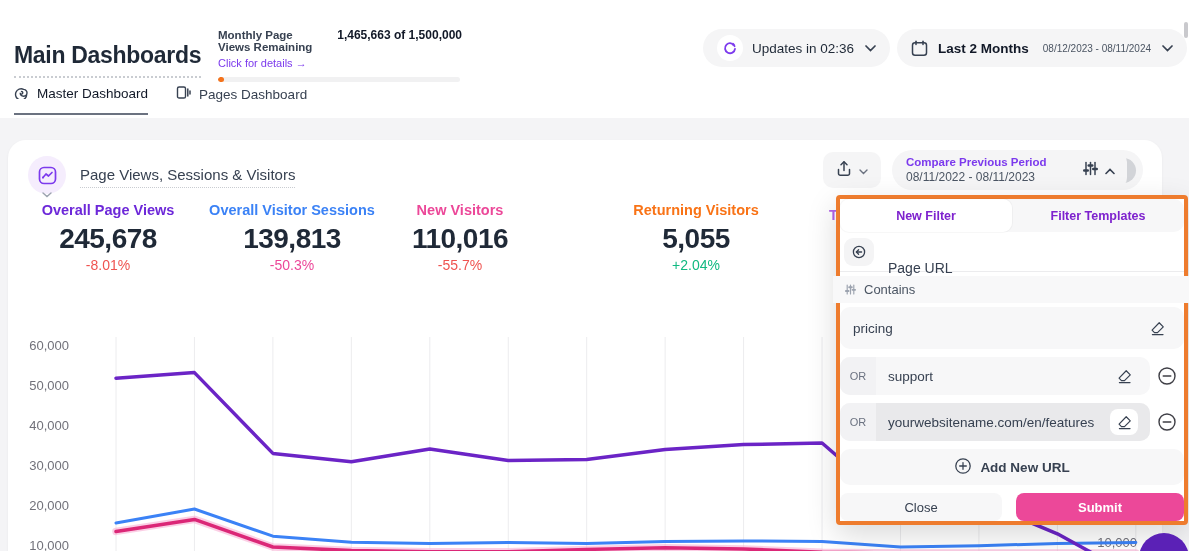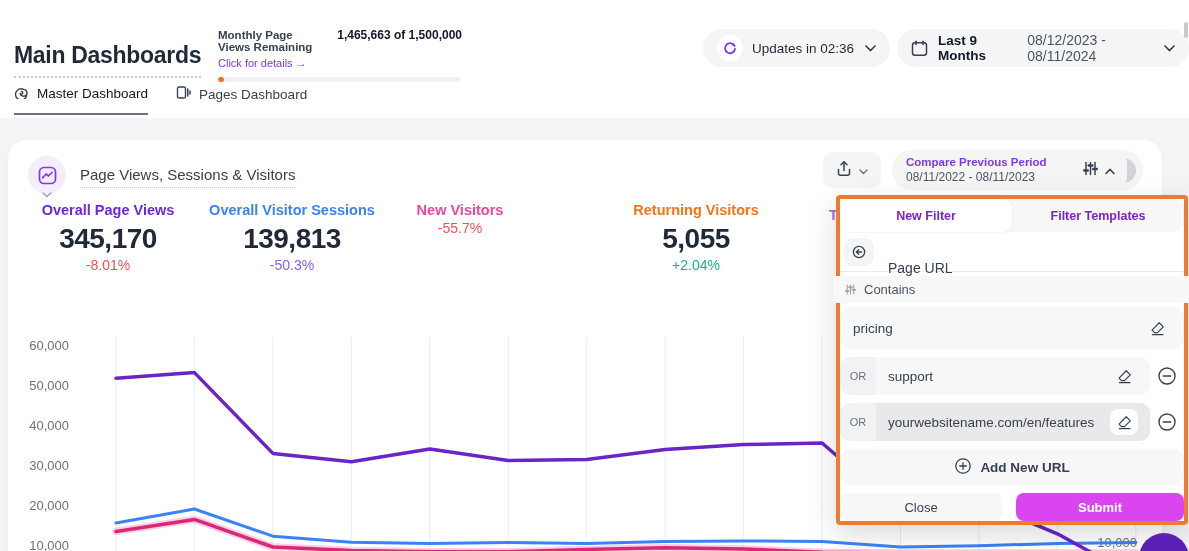--- a/index.html
+++ b/index.html
@@ -18,21 +18,21 @@
   .usage-bar { margin-top:6px; width:242px; height:5px; background:#f1f1f2; border-radius:3px; overflow:hidden; }
   .usage-fill { height:100%; background:#f4731c; border-radius:3px; }
 
   .pill { position:absolute; top:29px; height:38px; background:#f5f5f6; border-radius:19px;
     display:flex; align-items:center; padding:0 14px; cursor:pointer; }
   .pill-updates { left:703px; }
   .pill-date { left:897px; }
   .icon-circle-bg { width:26px; height:26px; border-radius:50%; background:#fff; display:flex; align-items:center; justify-content:center; margin-right:9px; }
   .pill-label { font-size:13.5px; color:#1f2937; }
   .pill-strong { font-size:13.5px; font-weight:700; color:#111827; margin-left:9px; }
-  .pill-sub { font-size:14px; color:#4b5563; margin-left:14px; }
+  .pill-sub { font-size:10px; color:#4b5563; margin-left:14px; }
   .chev { margin-left:11px; display:flex; }
 
   .scroll-thumb { position:absolute; right:1px; top:22px; width:4px; height:16px; background:#c9c9cd; border-radius:2px; }
 
   
   .tabs { position:absolute; left:14px; top:84px; display:flex; gap:28px; }
   .tab { display:flex; align-items:center; gap:8px; font-size:13.5px; color:#374151; padding-bottom:11px; cursor:pointer; }
   .tab.active { color:#111827; border-bottom:2px solid #6b7280; }
 
   
@@ -129,21 +129,21 @@
   </div>
 
   <div class="pill pill-date">
     <span style="display:flex;margin-right:10px;">
       <svg width="17" height="17" viewBox="0 0 17 17">
           <rect x="1.5" y="2.8" width="14" height="12.5" rx="2.5" fill="none" stroke="#374151" stroke-width="1.5"></rect>
           <line x1="5" y1="1.2" x2="5" y2="4.4" stroke="#374151" stroke-width="1.5" stroke-linecap="round"></line>
           <line x1="12" y1="1.2" x2="12" y2="4.4" stroke="#374151" stroke-width="1.5" stroke-linecap="round"></line>
         </svg>
     </span>
-    <span class="pill-strong" style="margin-left:0;">Last 9 Months</span>
+    <span class="pill-strong" style="margin-left:0;">Last 2 Months</span>
     <span class="pill-sub">08/12/2023 - 08/11/2024</span>
     <span class="chev">
       <svg width="11" height="7" viewBox="0 0 11 7">
           <polyline points="1,1 5.5,5.5 10,1" fill="none" stroke="#374151" stroke-width="1.7" stroke-linecap="round"></polyline>
         </svg>
     </span>
   </div>
 
   <div class="scroll-thumb"></div>
 
@@ -225,30 +225,31 @@
       </span>
       <span>
         <svg width="10" height="7" viewBox="0 0 10 7">
             <polyline points="1,5.5 5,1.5 9,5.5" fill="none" stroke="#374151" stroke-width="1.6" stroke-linecap="round"></polyline>
           </svg>
       </span>
     </div>
 
     <div class="metric" style="left:14px;">
       <div class="metric-label" style="color: rgb(109, 40, 217);">Overall Page Views</div>
-      <div class="metric-value">345,170</div>
+      <div class="metric-value">245,678</div>
       <div class="metric-delta" style="color: rgb(239, 83, 80);">-8.01%</div>
     </div>
     <div class="metric" style="left:198px;">
       <div class="metric-label" style="color: rgb(59, 130, 246);">Overall Visitor Sessions</div>
       <div class="metric-value">139,813</div>
-      <div class="metric-delta" style="color: #8b5cf6;">-50.3%</div>
+      <div class="metric-delta" style="color: #ec4899;">-50.3%</div>
     </div>
     <div class="metric" style="left:366px;">
       <div class="metric-label" style="color: rgb(236, 72, 153);">New Visitors</div>
+      <div class="metric-value">110,016</div>
       <div class="metric-delta" style="color: rgb(239, 83, 80);">-55.7%</div>
     </div>
     <div class="metric" style="left:602px;">
       <div class="metric-label" style="color: rgb(249, 115, 22);">Returning Visitors</div>
       <div class="metric-value">5,055</div>
       <div class="metric-delta" style="color: rgb(16, 185, 129);">+2.04%</div>
     </div>
   </div>
 
   <div class="metric-partial">T</div>
@@ -370,19 +371,19 @@
             <circle cx="10" cy="10" r="8" fill="none" stroke="#374151" stroke-width="1.4"></circle>
             <line x1="6.3" y1="10" x2="13.7" y2="10" stroke="#374151" stroke-width="1.4" stroke-linecap="round"></line>
             <line x1="10" y1="6.3" x2="10" y2="13.7" stroke="#374151" stroke-width="1.4" stroke-linecap="round"></line>
           </svg>
       </span>
       <span>Add New URL</span>
     </div>
 
     <div class="footer-row">
       <div class="btn-close">Close</div>
-      <div class="btn-submit" id="submit-btn" style="background: #d946ef;">Submit</div>
+      <div class="btn-submit" id="submit-btn" style="background: #ec4899;">Submit</div>
     </div>
   </div>
 
   <div class="fab" id="fab" style="background: rgb(91, 33, 182);"></div>
 
 </div>
 
 </body></html>

